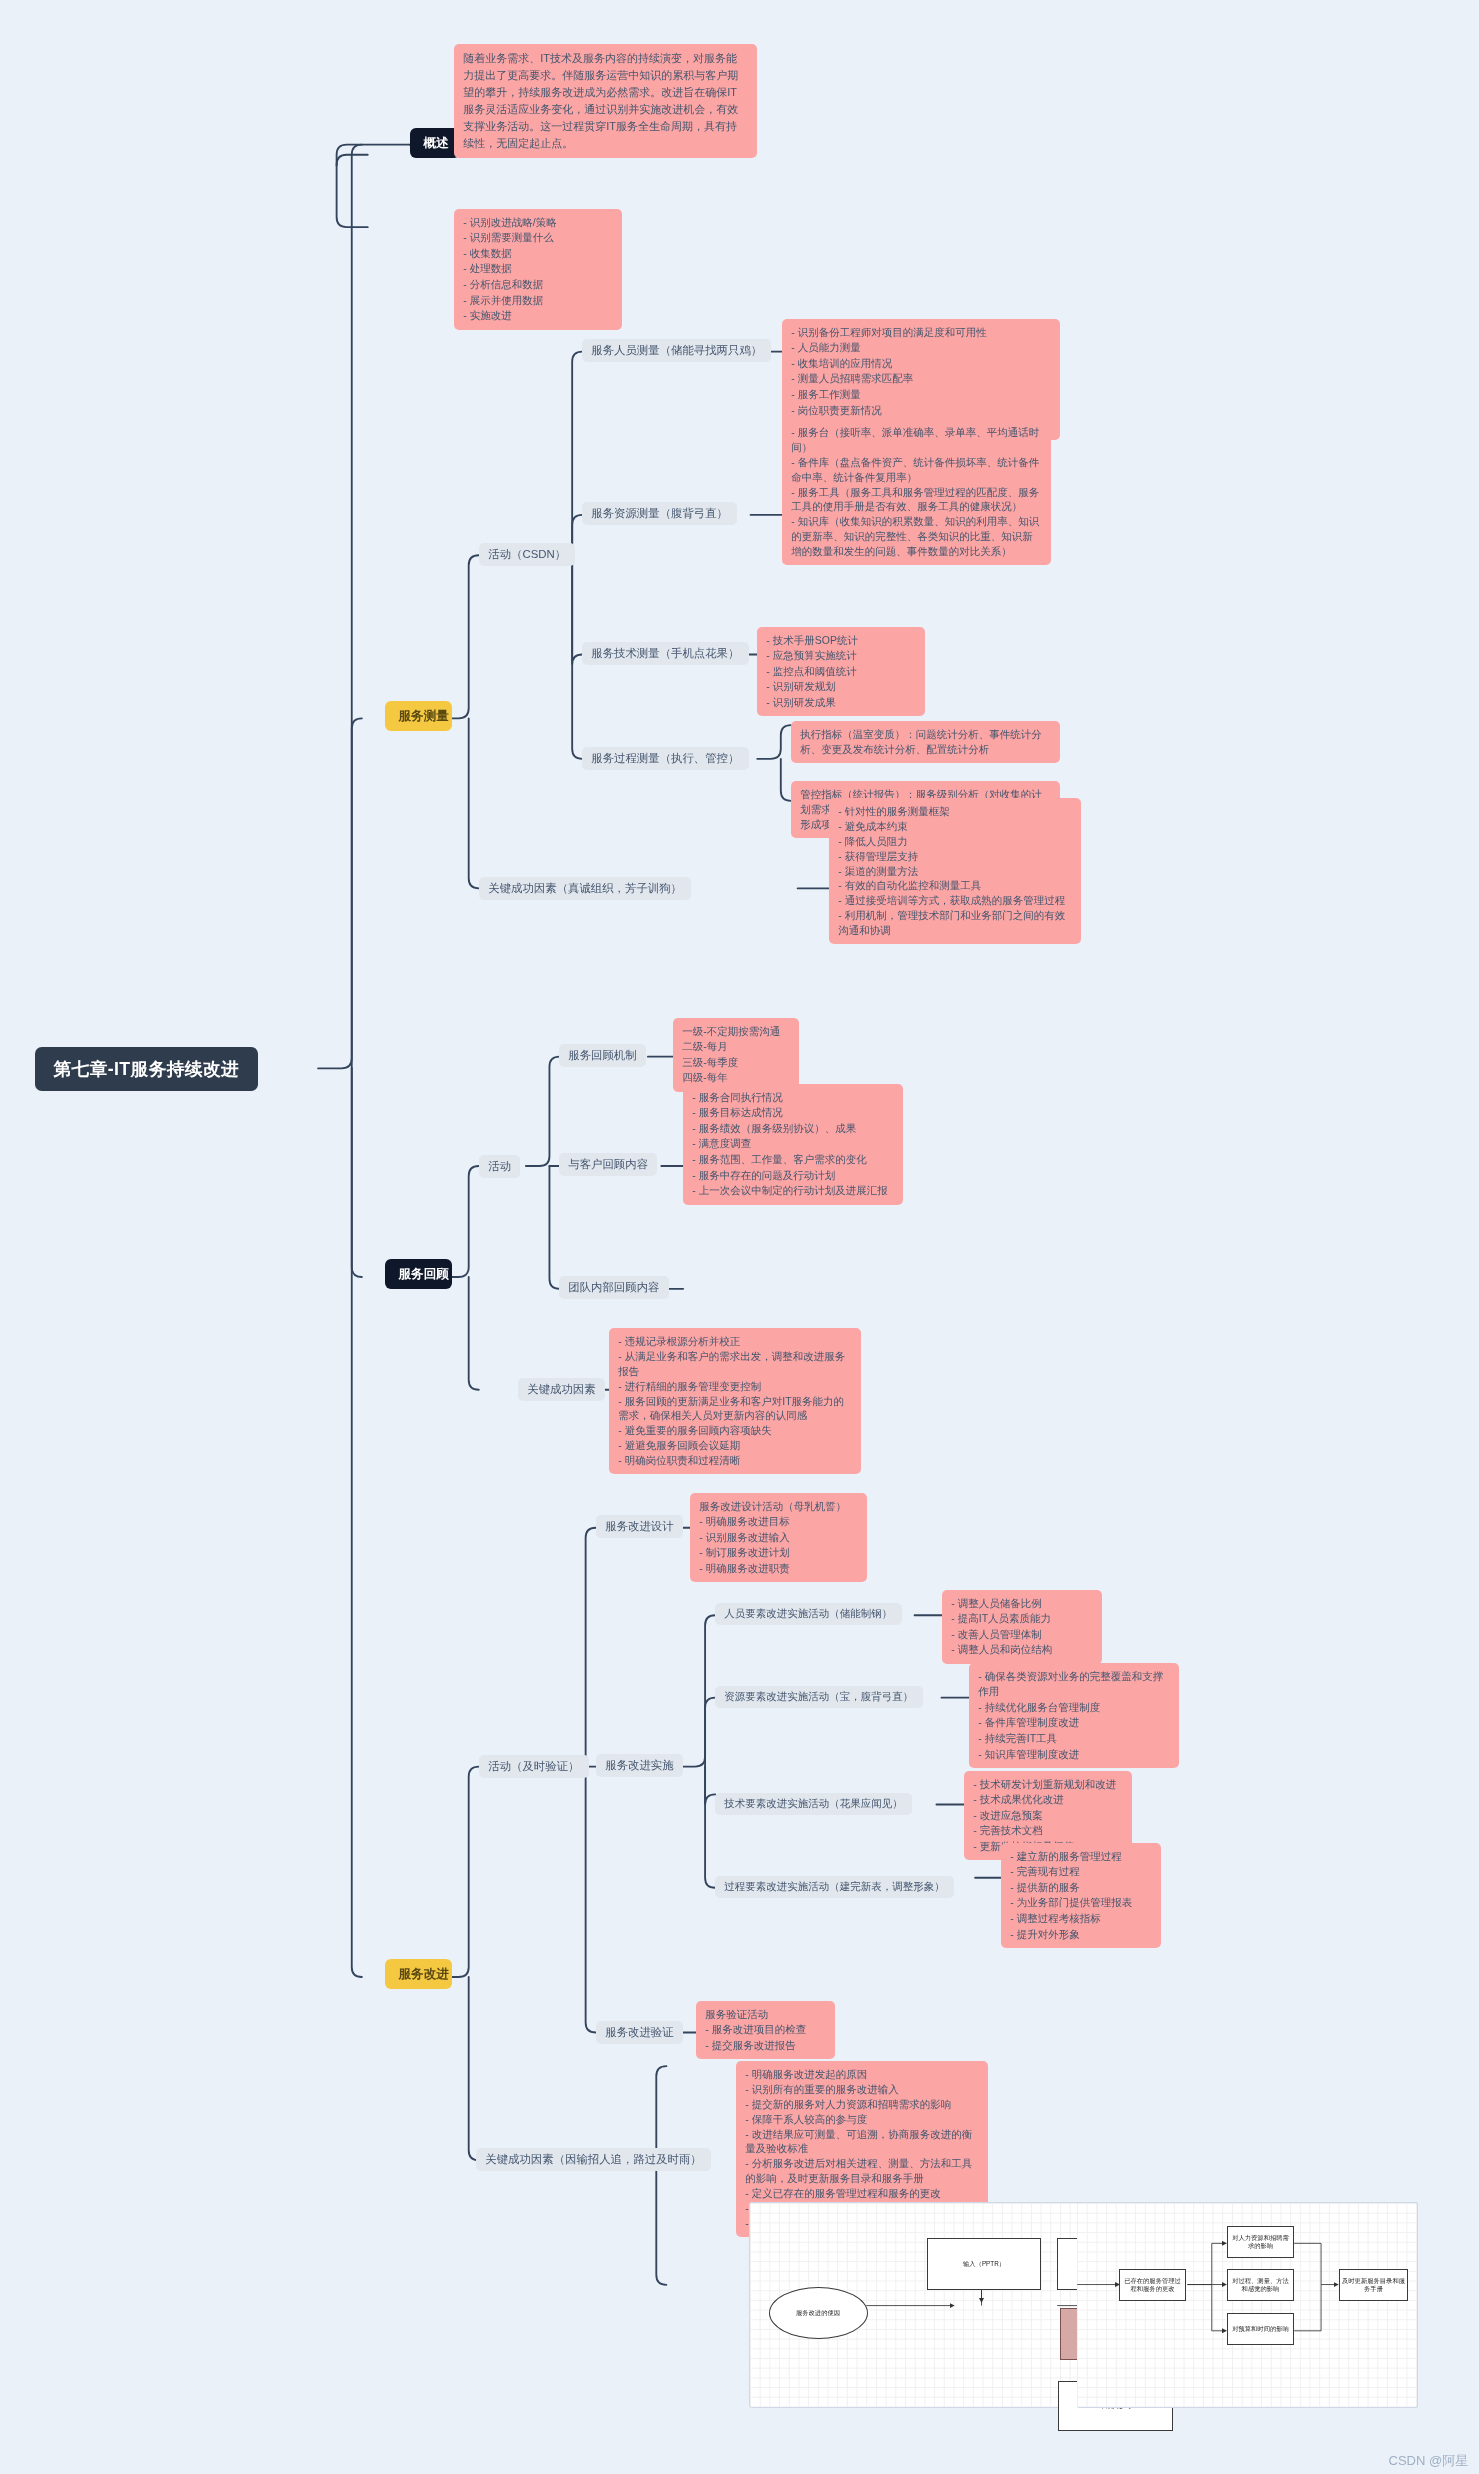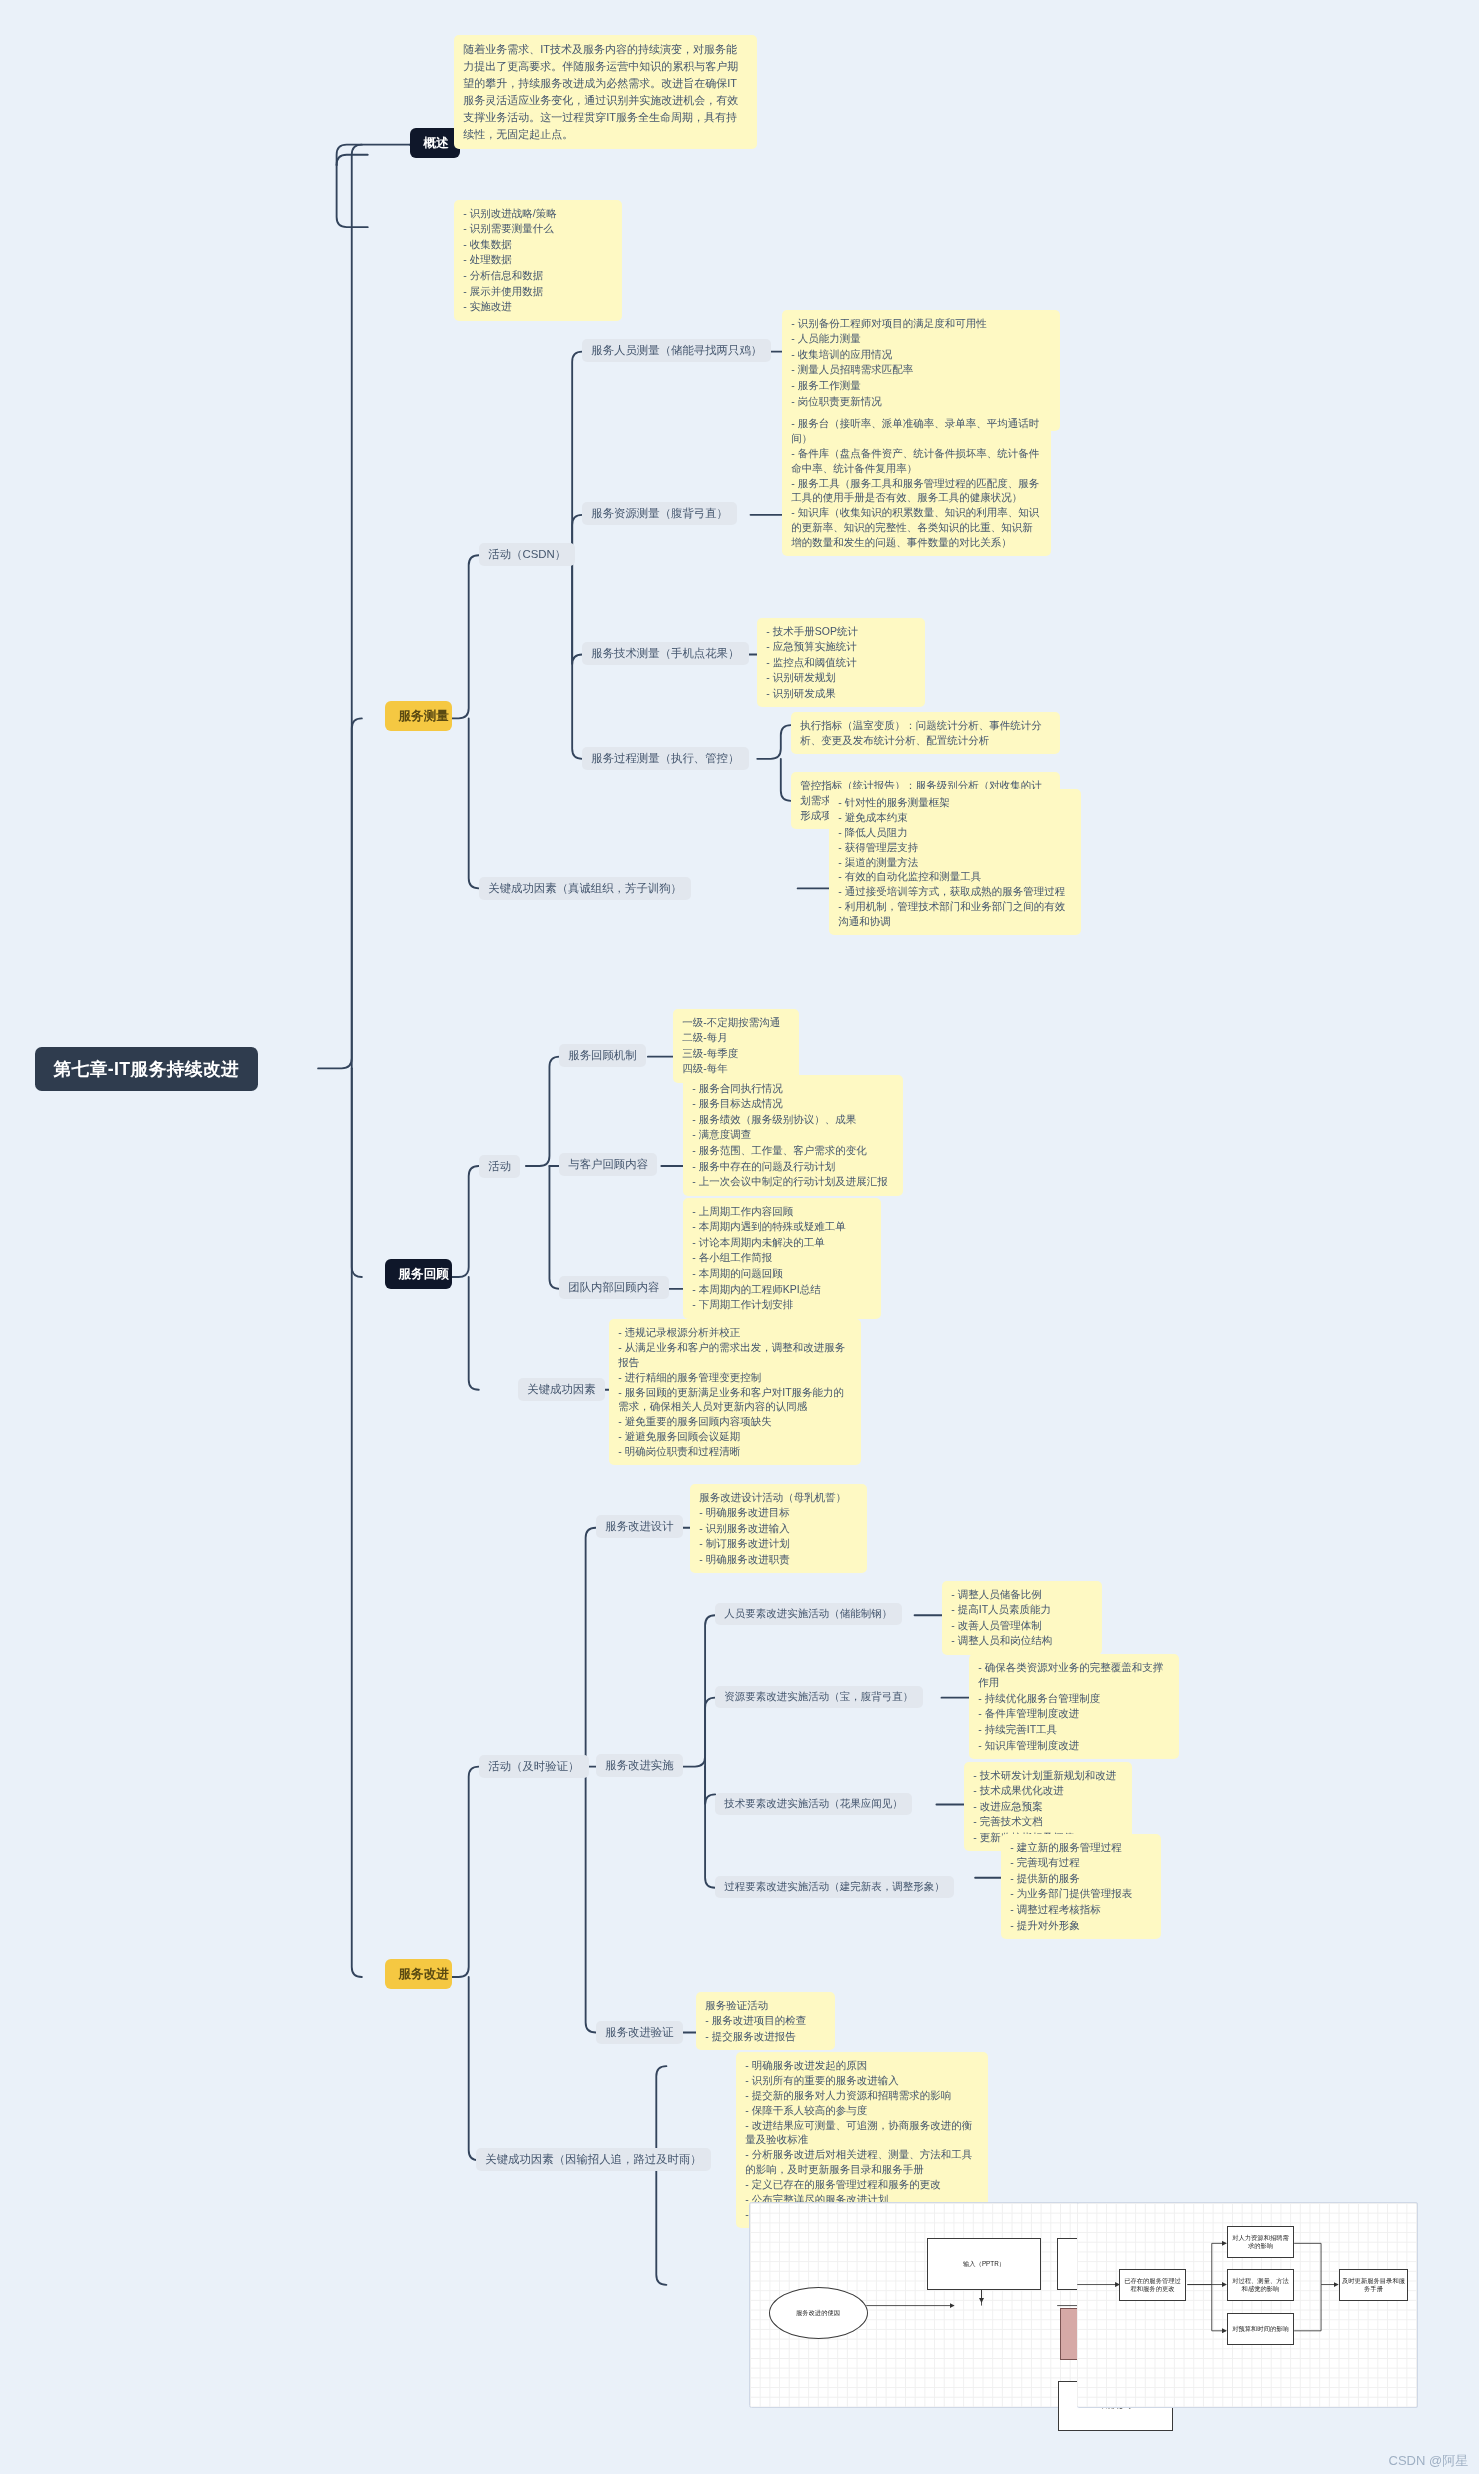--- a/index.html
+++ b/index.html
@@ -35,23 +35,23 @@
   
   .chip {
     background:#e2e7ee; border-radius:5px;
     padding:4.2px 9.3px; font-size:11.4px; white-space:nowrap;
     color:#44566e;
   }
   .chip.sm { font-size:10.5px; }
 
   
   .blk {
-    background:#fef9c3; border-radius:5px;
+    background:#fca5a5; border-radius:5px;
     padding:5.9px 9.3px; font-size:10.5px; line-height:1.48;
-    color:#44566e; white-space:pre-line;
+    color:#44566e; white-space:pre-line;margin-top:9px;
   }
   .blk.tight { line-height:1.42; }
   .blk.para  { font-size:11px; line-height:1.55; }
 
   
   .flowpanel {
     background:#ffffff; border:0.8px solid #cfd8e6;
     border-radius:2.5px; position:absolute;
     background-image:
       linear-gradient(to right, #f0f0f0 0.8px, transparent 0.8px),
@@ -207,27 +207,20 @@
 <div class="node chip" style="left:559px; top:1153px;">与客户回顾内容</div>
 <div class="node blk" style="left:683px; top:1075px; width:220px;">- 服务合同执行情况
 - 服务目标达成情况
 - 服务绩效（服务级别协议）、成果
 - 满意度调查
 - 服务范围、工作量、客户需求的变化
 - 服务中存在的问题及行动计划
 - 上一次会议中制定的行动计划及进展汇报</div>
 
 <div class="node chip" style="left:559px; top:1276px;">团队内部回顾内容</div>
-<div class="node blk" style="left:683px; top:1198px; width:198px;">- 上周期工作内容回顾
-- 本周期内遇到的特殊或疑难工单
-- 讨论本周期内未解决的工单
-- 各小组工作简报
-- 本周期的问题回顾
-- 本周期内的工程师KPI总结
-- 下周期工作计划安排</div>
 
 <div class="node chip" style="left:518px; top:1378px;">关键成功因素</div>
 <div class="node blk tight" style="left:609px; top:1319px; width:252px;">- 违规记录根源分析并校正
 - 从满足业务和客户的需求出发，调整和改进服务报告
 - 进行精细的服务管理变更控制
 - 服务回顾的更新满足业务和客户对IT服务能力的需求，确保相关人员对更新内容的认同感
 - 避免重要的服务回顾内容项缺失
 - 避避免服务回顾会议延期
 - 明确岗位职责和过程清晰</div>
 

